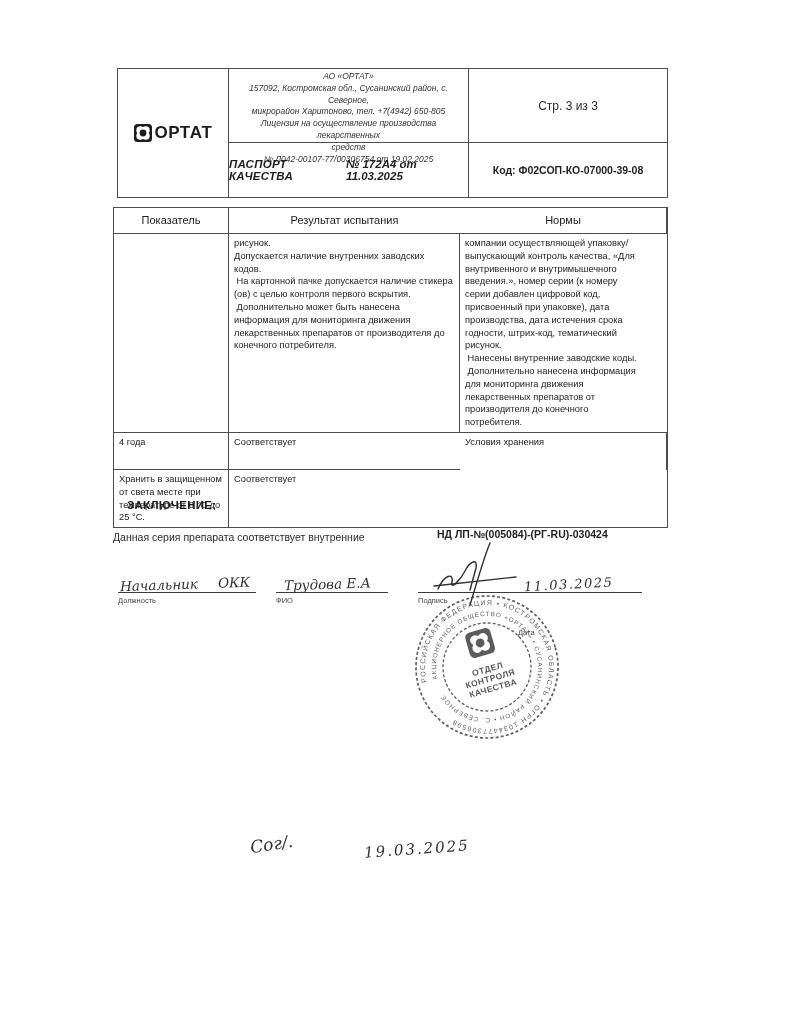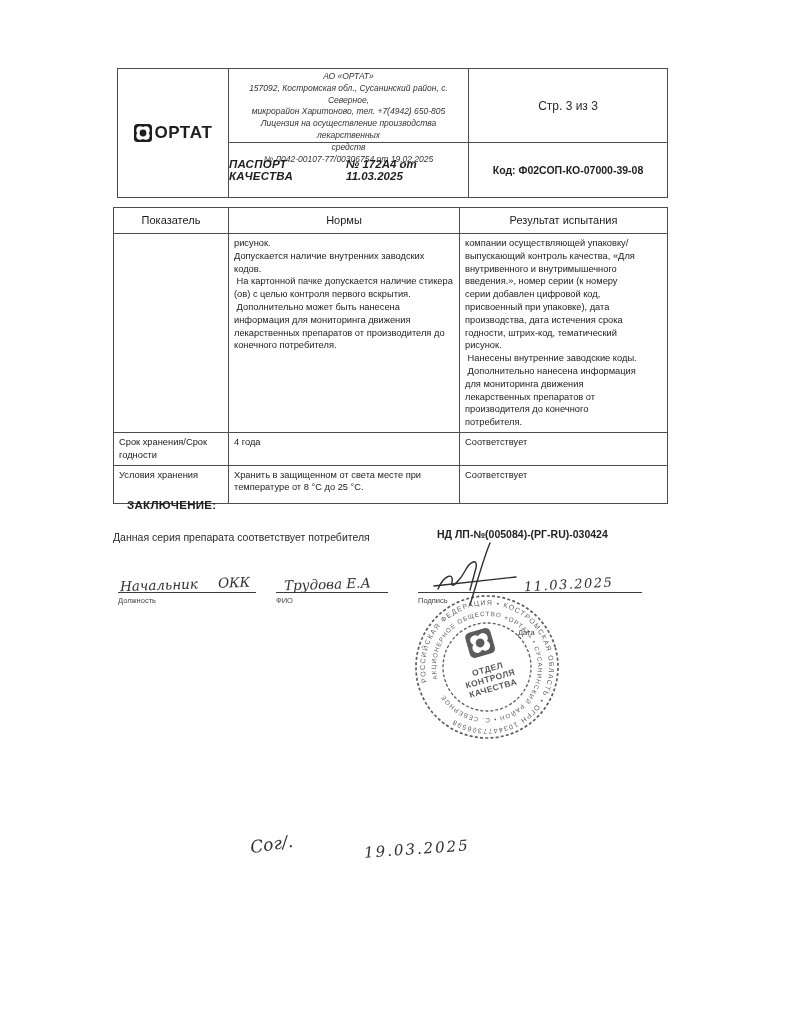--- a/index.html
+++ b/index.html
@@ -98,22 +98,22 @@
       </div>
     </div>
     <div class="hdr-right">
       <div class="hdr-right-top">Стр. 3 из 3</div>
       <div class="hdr-right-bot">Код: Ф02СОП-КО-07000-39-08</div>
     </div>
   </div>
 
   <div class="tbl">
     <div class="cell th">Показатель</div>
+    <div class="cell th last">Результат испытания</div>
     <div class="cell th">Нормы</div>
-    <div class="cell th last">Результат испытания</div>
 
     <div class="cell row-tall"></div>
     <div class="cell row-tall">рисунок.
 Допускается наличие внутренних заводских
 кодов.
  На картонной пачке допускается наличие стикера
 (ов) с целью контроля первого вскрытия.
  Дополнительно может быть нанесена
 информация для мониторинга движения
 лекарственных препаратов от производителя до
@@ -127,33 +127,31 @@
 производства, дата истечения срока
 годности, штрих-код, тематический
 рисунок.
  Нанесены внутренние заводские коды.
  Дополнительно нанесена информация
 для мониторинга движения
 лекарственных препаратов от
 производителя до конечного
 потребителя.</div>
 
-    <div class="cell row-mid">Срок хранения/Срок
-годности</div>
     <div class="cell row-mid">4 года</div>
     <div class="cell row-mid last">Соответствует</div>
 
     <div class="cell row-short bottom">Условия хранения</div>
     <div class="cell row-short bottom">Хранить в защищенном от света месте при
 температуре от 8 °С до 25 °С.</div>
     <div class="cell row-short bottom last">Соответствует</div>
   </div>
 
   <div class="concl-title">ЗАКЛЮЧЕНИЕ:</div>
-  <div class="concl-statement">Данная серия препарата соответствует потребителя</div>
+  <div class="concl-statement">Данная серия препарата соответствует внутренние</div>
   <div class="nd-code">НД ЛП-№(005084)-(РГ-RU)-030424</div>
 
   <div class="sig-wrap" style="left:118px;top:0;width:138px;">
     <div class="sig-field" style="left:0;width:138px;">
       <span class="hand hw-pos">Начальник ОКК</span>
     </div>
     <div class="sig-label" style="left:0;width:138px;">Должность</div>
   </div>
 
   <div class="sig-wrap" style="left:276px;top:0;width:112px;">

